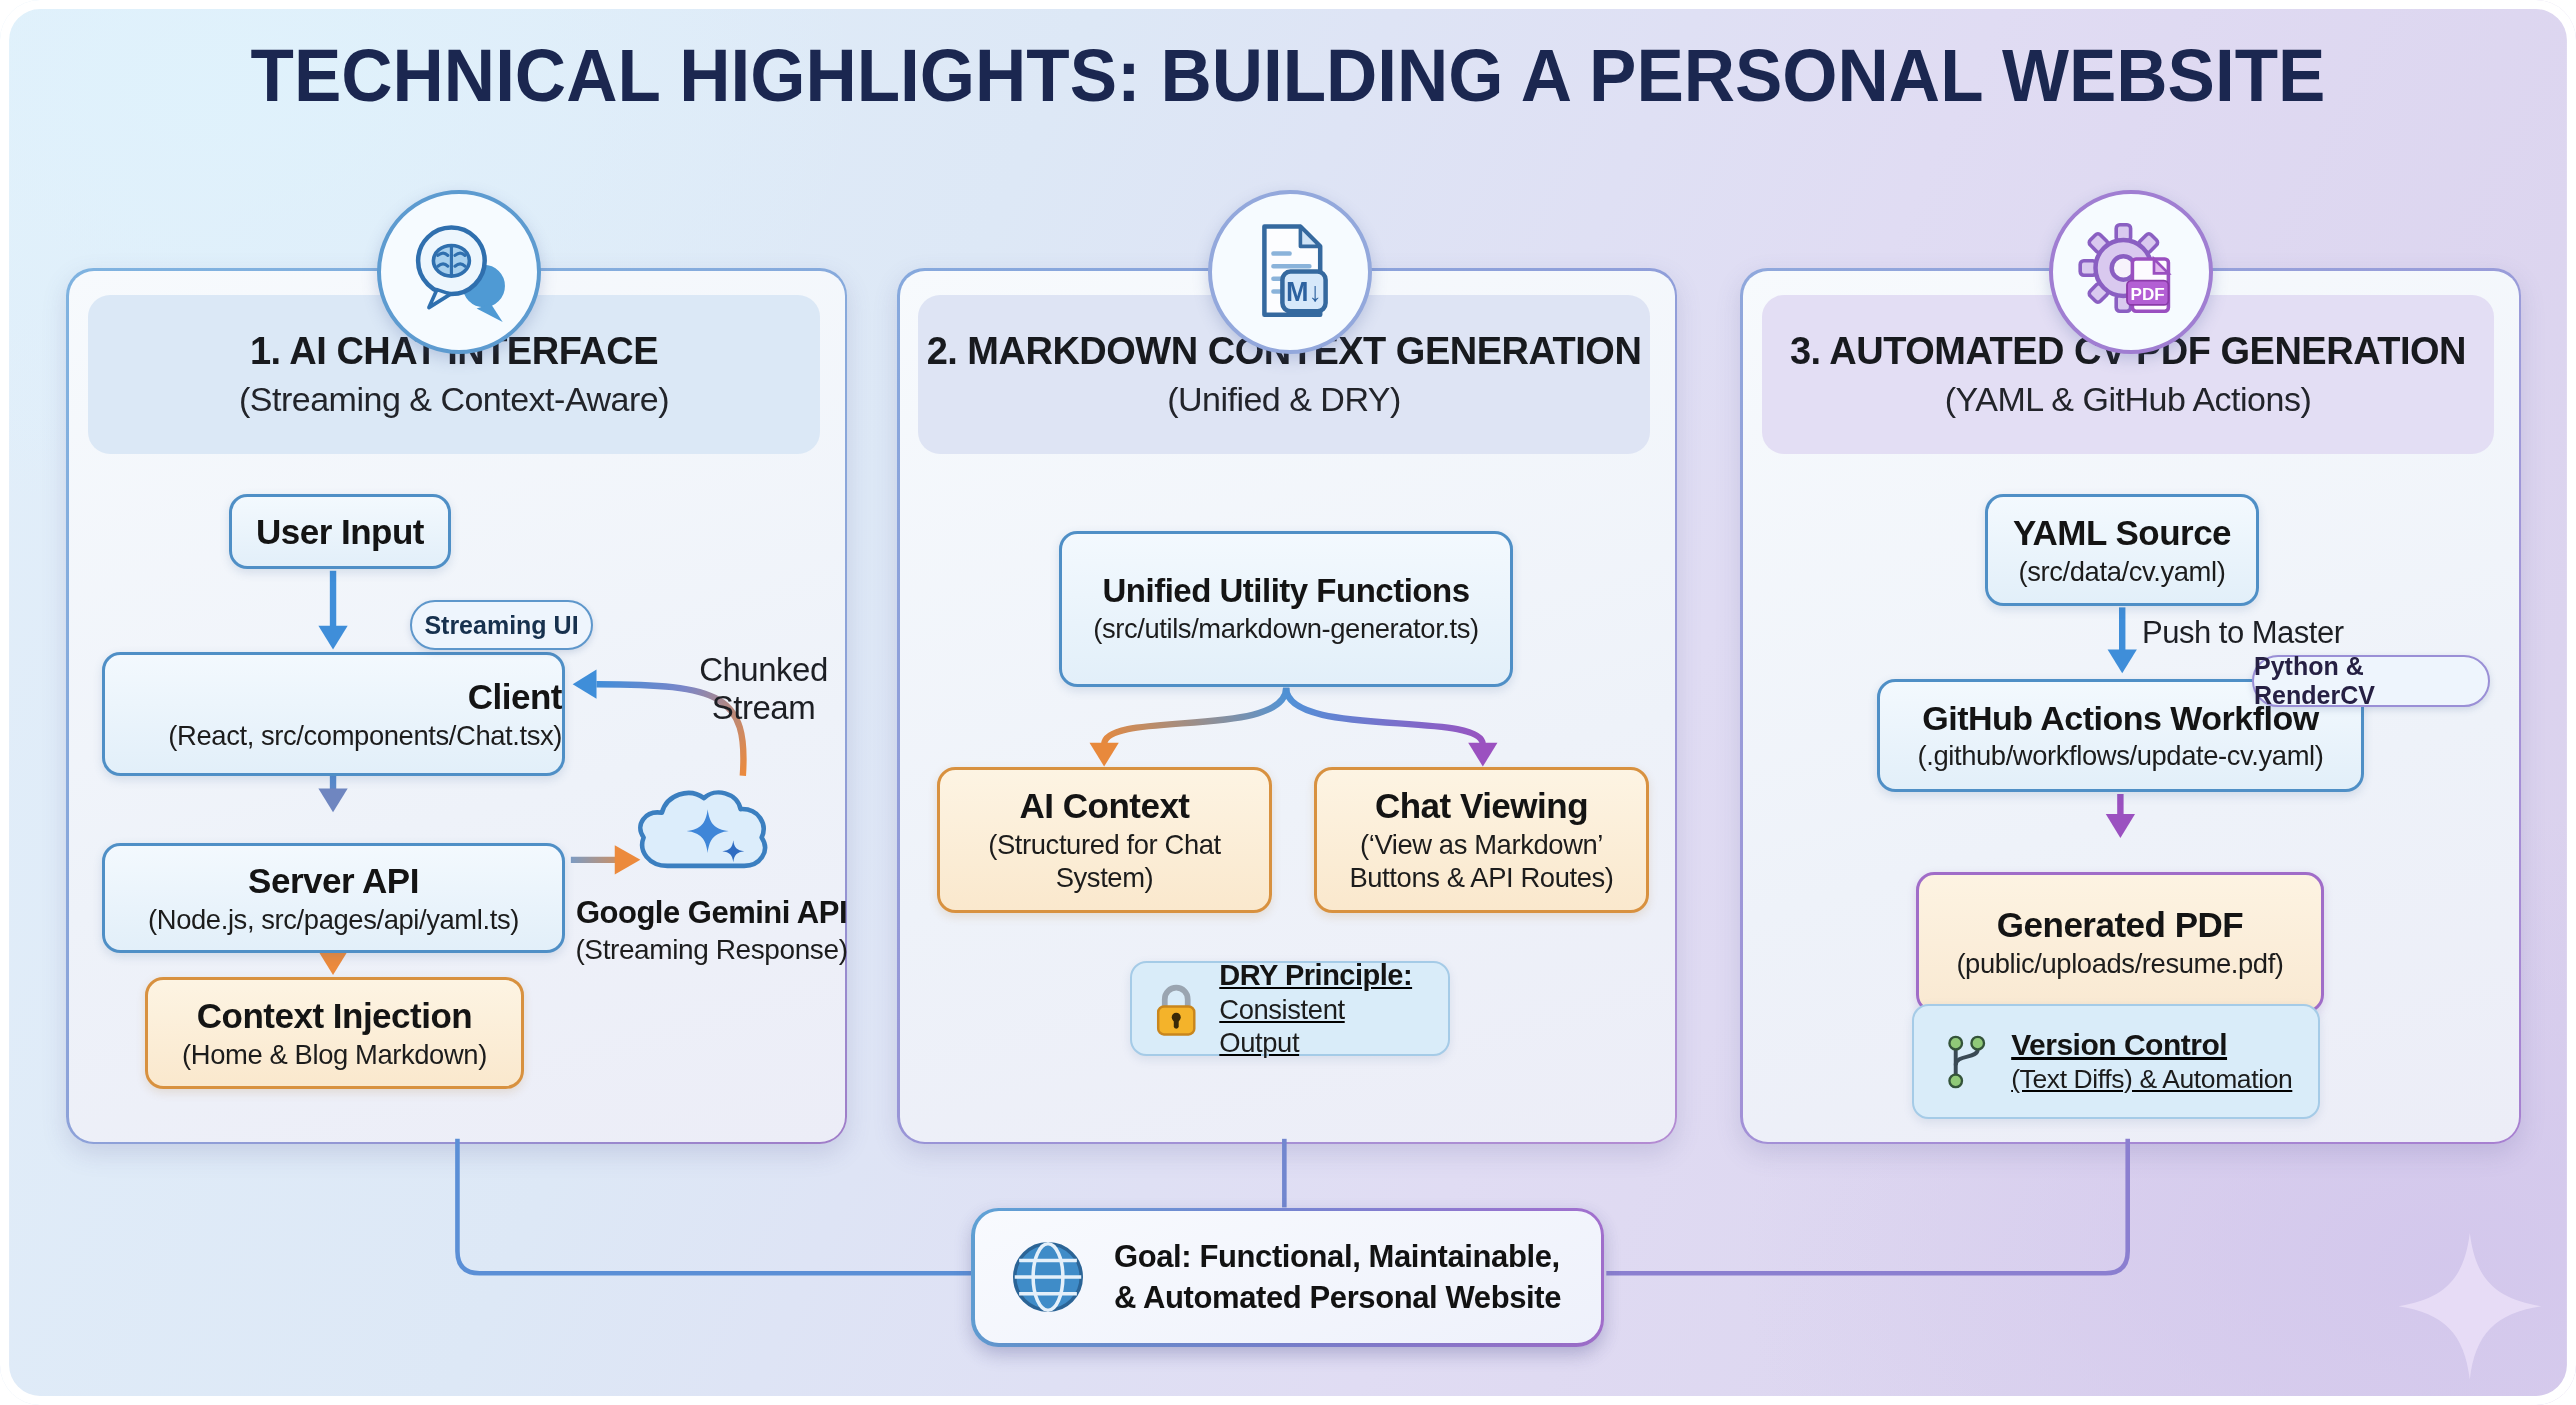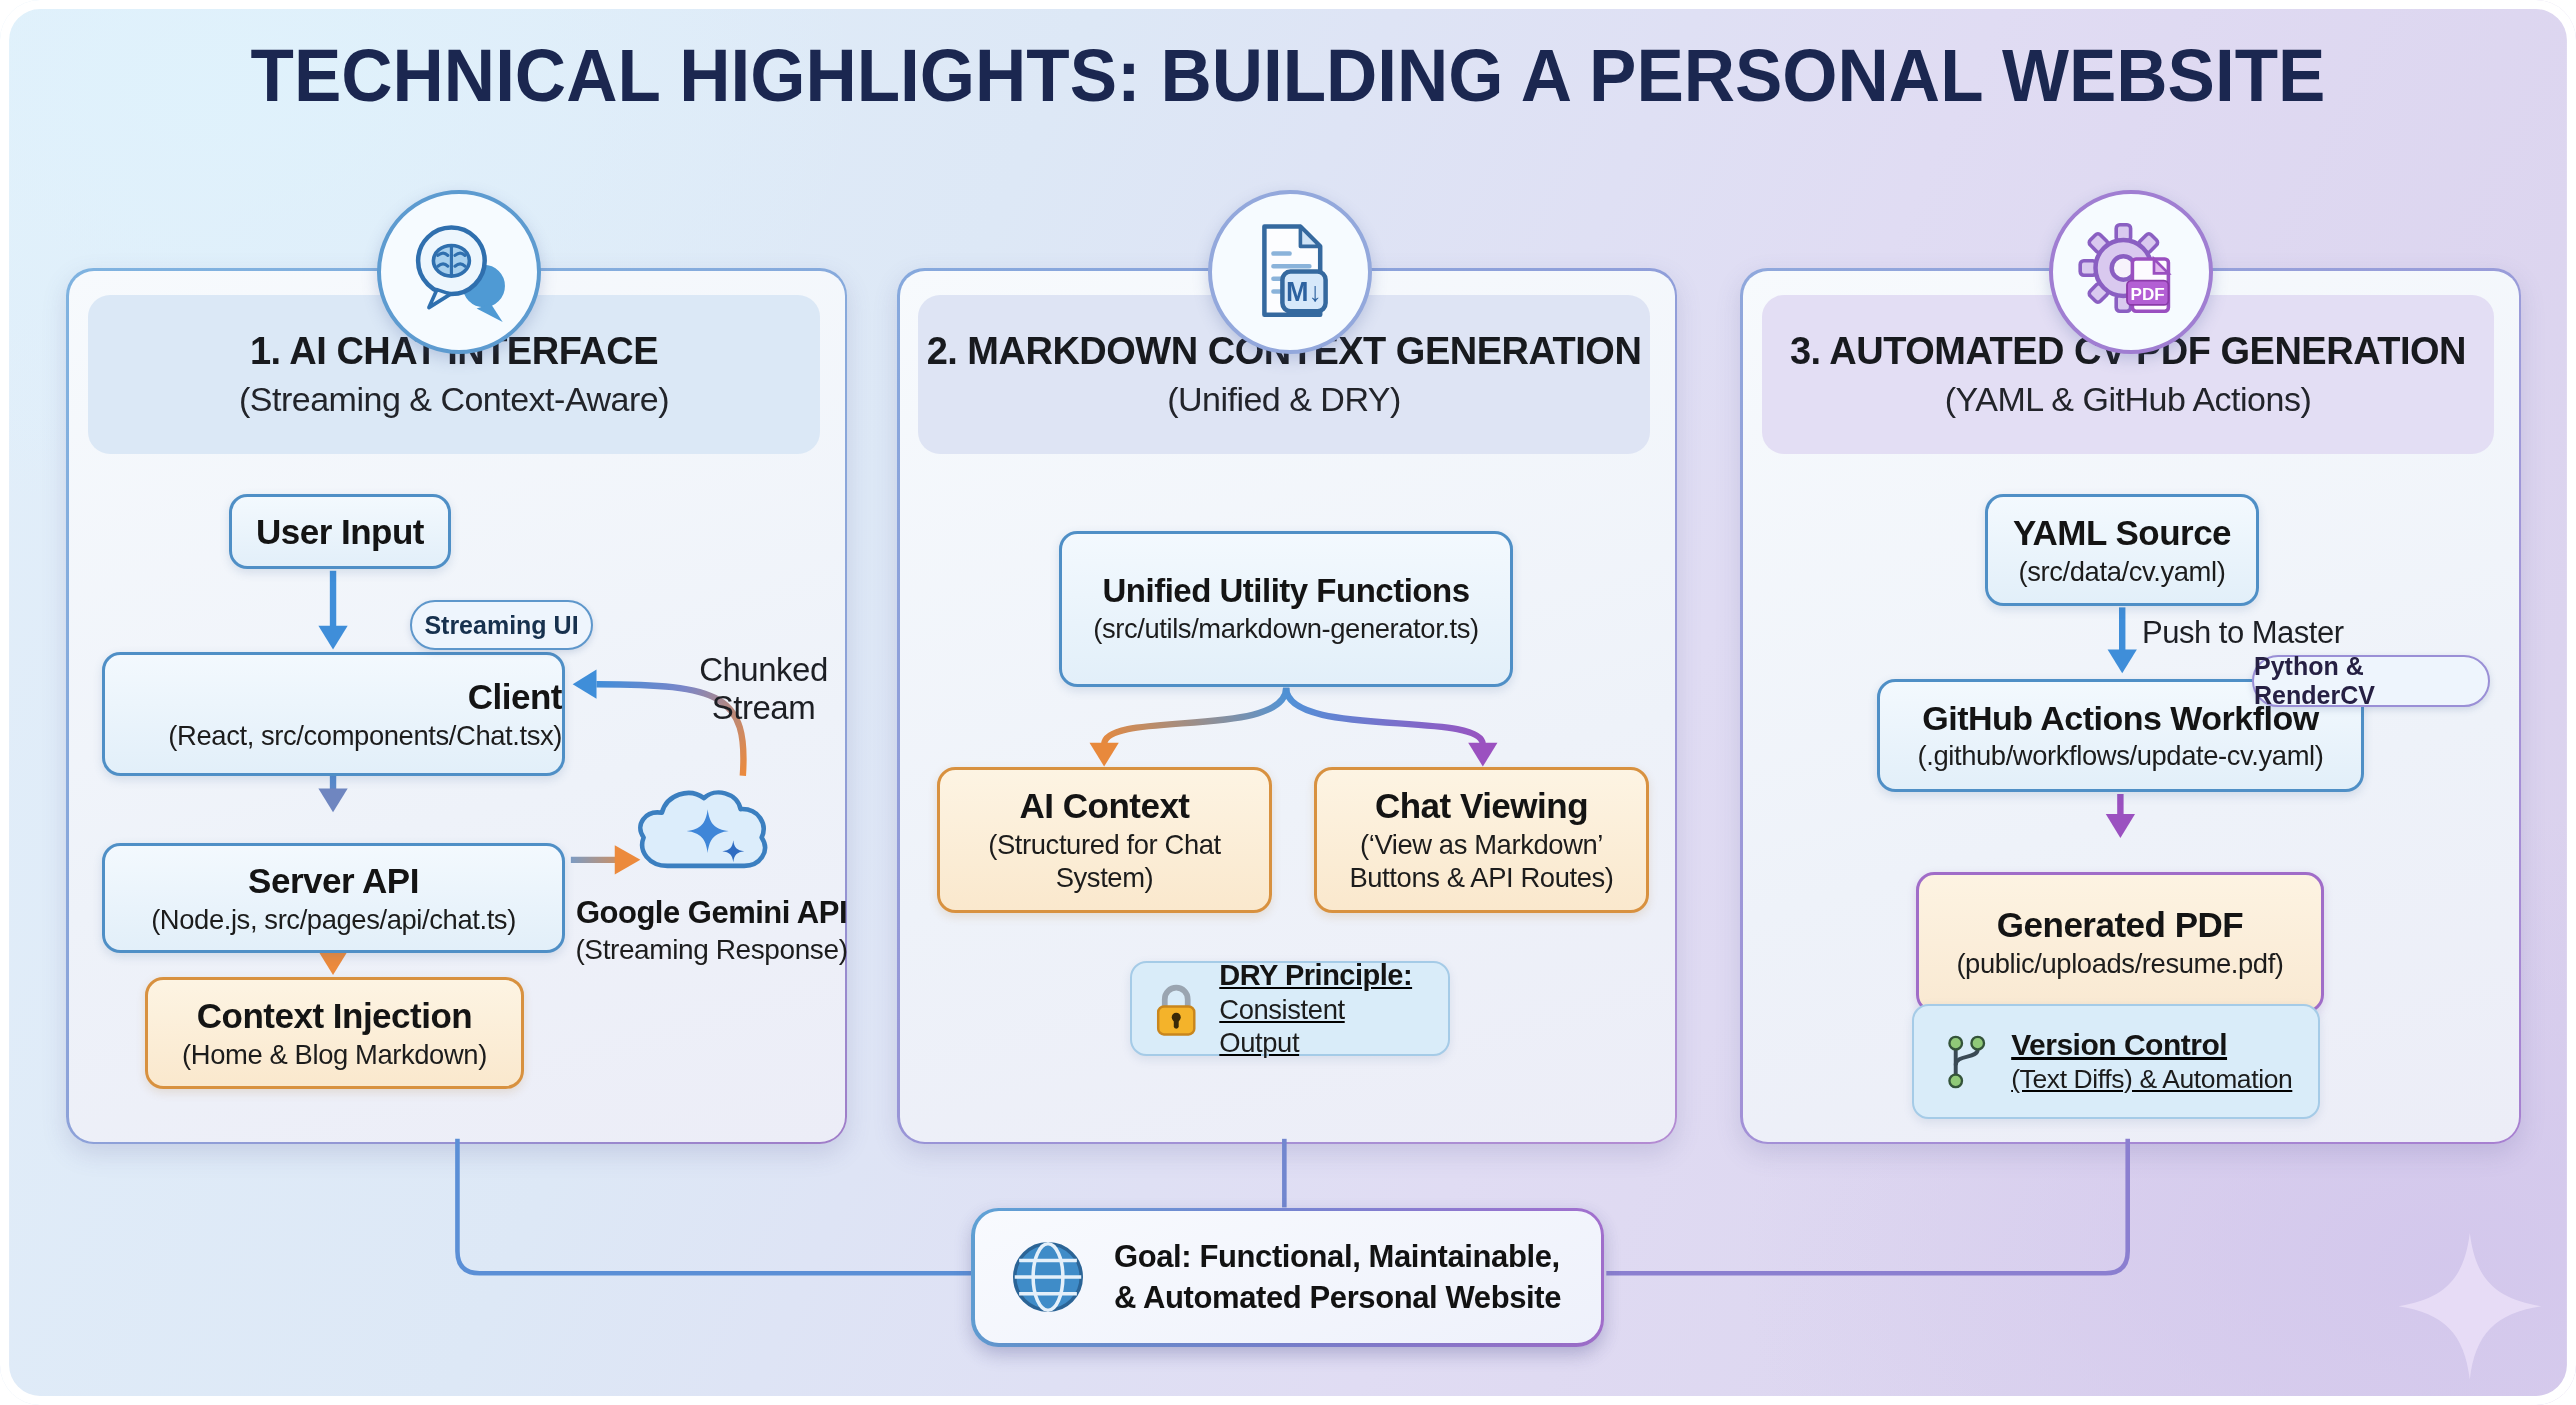--- a/index.html
+++ b/index.html
@@ -198,21 +198,21 @@
     <span>Streaming UI</span>
   </div>
 
   <div class="node blue" style="left:102px;top:652px;width:463px;height:124px;align-items:flex-end;">
     <div class="nt">Client</div>
     <div class="ns">(React, src/components/Chat.tsx)</div>
   </div>
 
   <div class="node blue" style="left:102px;top:807px;width:463px;height:110px;margin-top:36px;">
     <div class="nt">Server API</div>
-    <div class="ns">(Node.js, src/pages/api/chat.ts)</div>
+    <div class="ns">(Node.js, src/pages/api/yaml.ts)</div>
   </div>
 
   <div class="node orange" style="left:145px;top:977px;width:379px;height:112px;">
     <div class="nt">Context Injection</div>
     <div class="ns">(Home &amp; Blog Markdown)</div>
   </div>
 
   <div class="free-label" style="left:672px;top:651px;width:183px;">Chunked Stream</div>
 
   <svg class="overlay" style="left:629px;top:776px;z-index:2;" width="161" height="112" viewBox="0 0 176 122">

